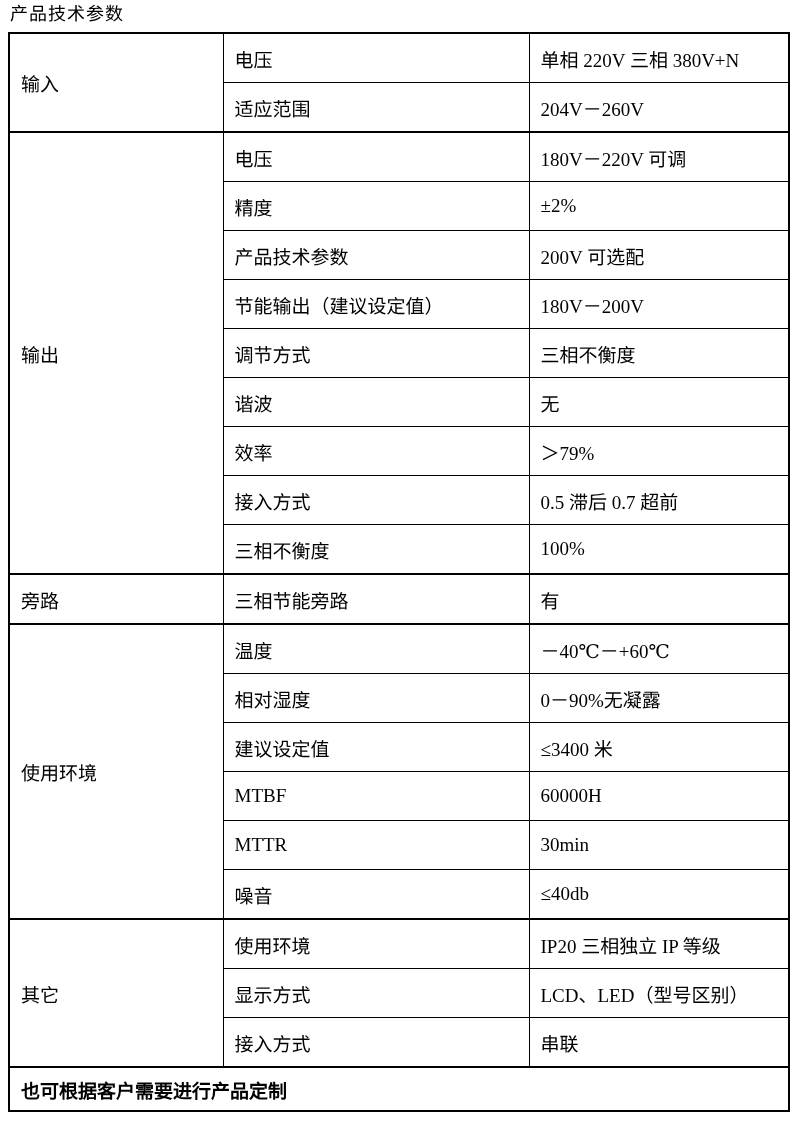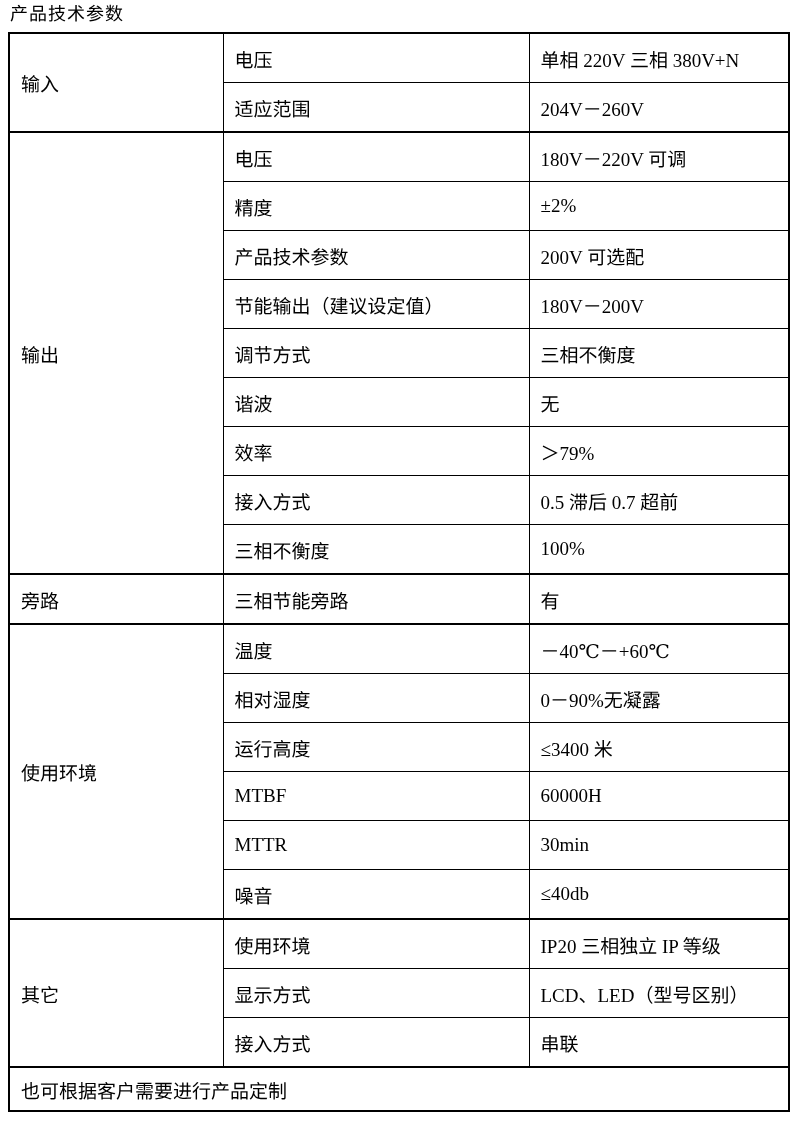--- a/index.html
+++ b/index.html
@@ -37,21 +37,21 @@
     height: 48px;
     padding: 0 6px 0 11px;
     font-size: 19px;
     vertical-align: middle;
     overflow: hidden;
     white-space: nowrap;
     margin-left: 37px;
   }
   tr.g-first td { border-top: 2px solid #000000; }
   td.group { vertical-align: middle; font-family: Liberation Serif, serif; }
-  td.footer-cell { height: 42px; }
+  td.footer-cell { height: 42px; font-weight: bold; }
 </style>
 </head>
 <body>
 
 <div class="page">
   <div class="doc-title">产品技术参数</div>
 
   <table class="spec">
     <colgroup>
         <col class="c1">
@@ -117,21 +117,21 @@
       <tr class="g-first">
         <td class="group" rowspan="6">使用环境</td>
         <td>温度</td>
         <td>－40℃－+60℃</td>
       </tr>
       <tr>
         <td>相对湿度</td>
         <td>0－90%无凝露</td>
       </tr>
       <tr>
-        <td>运行高度</td>
+        <td>建议设定值</td>
         <td>≤3400 米</td>
       </tr>
       <tr>
         <td>MTBF</td>
         <td>60000H</td>
       </tr>
       <tr>
         <td>MTTR</td>
         <td>30min</td>
       </tr>

